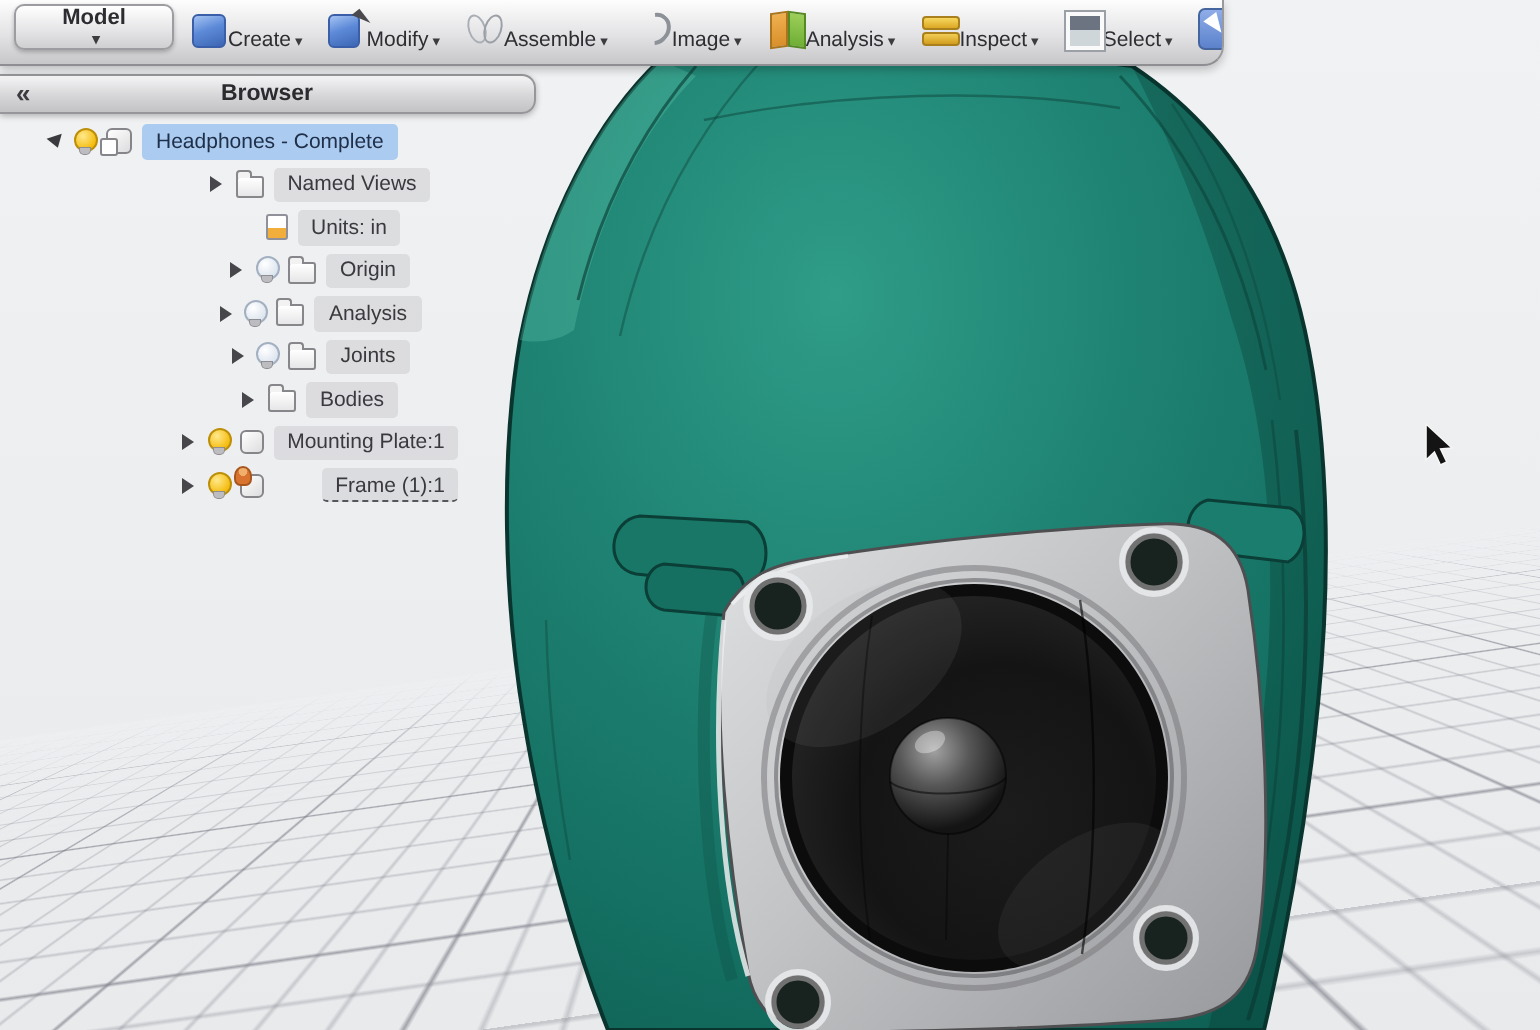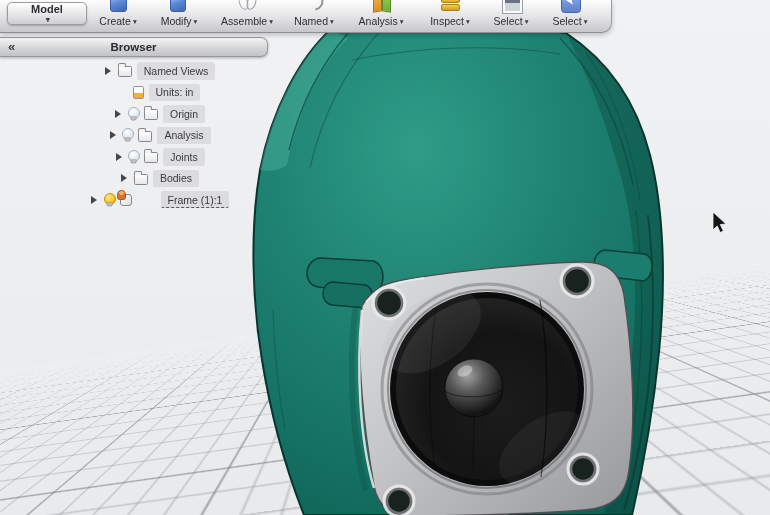--- a/index.html
+++ b/index.html
@@ -26,21 +26,21 @@
   
   .toolbar{position:absolute;left:0;top:0;width:612px;height:33px;z-index:6;overflow:hidden;
     background:linear-gradient(#fdfdfd,#e3e3e5 55%,#c7c7ca);
     border-bottom:1px solid #8e8e93;border-right:1px solid #9a9a9e;
     border-radius:0 0 10px 0;box-shadow:0 2px 5px rgba(0,0,0,.22);}
   .model-btn{position:absolute;left:7px;top:2px;width:80px;height:23px;
     background:linear-gradient(#ffffff,#e4e4e6 60%,#cfcfd2);
     border:1px solid #9c9ca1;border-radius:5px;display:flex;align-items:center;justify-content:space-between;
     box-shadow:0 1px 2px rgba(0,0,0,.25);font-size:11px;font-weight:bold;color:#2d2d31;flex-direction:column;}
   .menus{position:absolute;left:94px;top:0;bottom:0;display:flex;align-items:flex-end;gap:12px;padding-bottom:5px;}
-  .menu-item{display:flex;flex-direction:column;align-items:center;}
+  .menu-item{display:flex;flex-direction:row;align-items:center;}
   .menu-item:nth-child(1){min-width:48px}.menu-item:nth-child(2){min-width:50px}
   .menu-item:nth-child(3){min-width:62px}.menu-item:nth-child(4){min-width:48px}
   .menu-item:nth-child(5){min-width:62px}.menu-item:nth-child(6){min-width:52px}
   .menu-item:nth-child(7){min-width:46px}.menu-item:nth-child(8){min-width:48px}
   .lblrow{display:flex;align-items:center;}
   .mlabel{font-size:10.5px;color:#2e2e32;}
   .caret{font-size:7.5px;color:#3c3c40;margin-left:2px;}
   .micon{position:relative;width:20px;height:22px;margin-top:-9px;margin-bottom:1px;flex:none;}
   .micon::before,.micon::after{content:'';position:absolute;}
   .icon-cube-blue::before{left:2px;top:3px;width:15px;height:15px;border-radius:3px;
@@ -247,21 +247,21 @@
         <div class="menu-item">
           <span class="micon icon-assemble-links"></span>
           <span class="lblrow">
             <span class="mlabel">Assemble</span>
             <span class="caret">▾</span>
           </span>
         </div>
         <div class="menu-item">
           <span class="micon icon-sketch-curve"></span>
           <span class="lblrow">
-            <span class="mlabel">Named</span>
+            <span class="mlabel">Image</span>
             <span class="caret">▾</span>
           </span>
         </div>
         <div class="menu-item">
           <span class="micon icon-construct-planes"></span>
           <span class="lblrow">
             <span class="mlabel">Analysis</span>
             <span class="caret">▾</span>
           </span>
         </div>
@@ -288,20 +288,26 @@
         </div>
       </div>
   </div>
 
   <div class="browser-panel">
     <div class="browser-header">
       <span class="collapse">«</span>
       <span class="browser-title">Browser</span>
     </div>
     <div class="tree">
+        <div class="trow d0">
+          <span class="disc expanded"></span>
+          <span class="bulb on"></span>
+          <span class="ticon icon-component-root"></span>
+          <span class="pill sel">Headphones - Complete</span>
+        </div>
         <div class="trow d1">
           <span class="disc collapsed"></span>
           <span class="ticon icon-folder"></span>
           <span class="pill">Named Views</span>
         </div>
         <div class="trow d1">
           <span class="disc"></span>
           <span class="ticon icon-units"></span>
           <span class="pill">Units: in</span>
         </div>
@@ -324,20 +330,26 @@
           <span class="pill">Joints</span>
         </div>
         <div class="trow d1">
           <span class="disc collapsed"></span>
           <span class="ticon icon-folder"></span>
           <span class="pill">Bodies</span>
         </div>
         <div class="trow d1">
           <span class="disc collapsed"></span>
           <span class="bulb on"></span>
+          <span class="ticon icon-component"></span>
+          <span class="pill">Mounting Plate:1</span>
+        </div>
+        <div class="trow d1">
+          <span class="disc collapsed"></span>
+          <span class="bulb on"></span>
           <span class="ticon icon-component-active"></span>
           <span class="pill dashed">Frame (1):1</span>
         </div>
       </div>
   </div>
 
   <svg class="cursor" width="16" height="22" viewBox="0 0 16 22">
     <path d="M1,1 L1,19 L5.2,15 L8.2,21.5 L11.4,20 L8.3,13.5 L14,13 Z" fill="#141414" stroke="#f5f5f5" stroke-width="0.8"></path>
   </svg>
 

